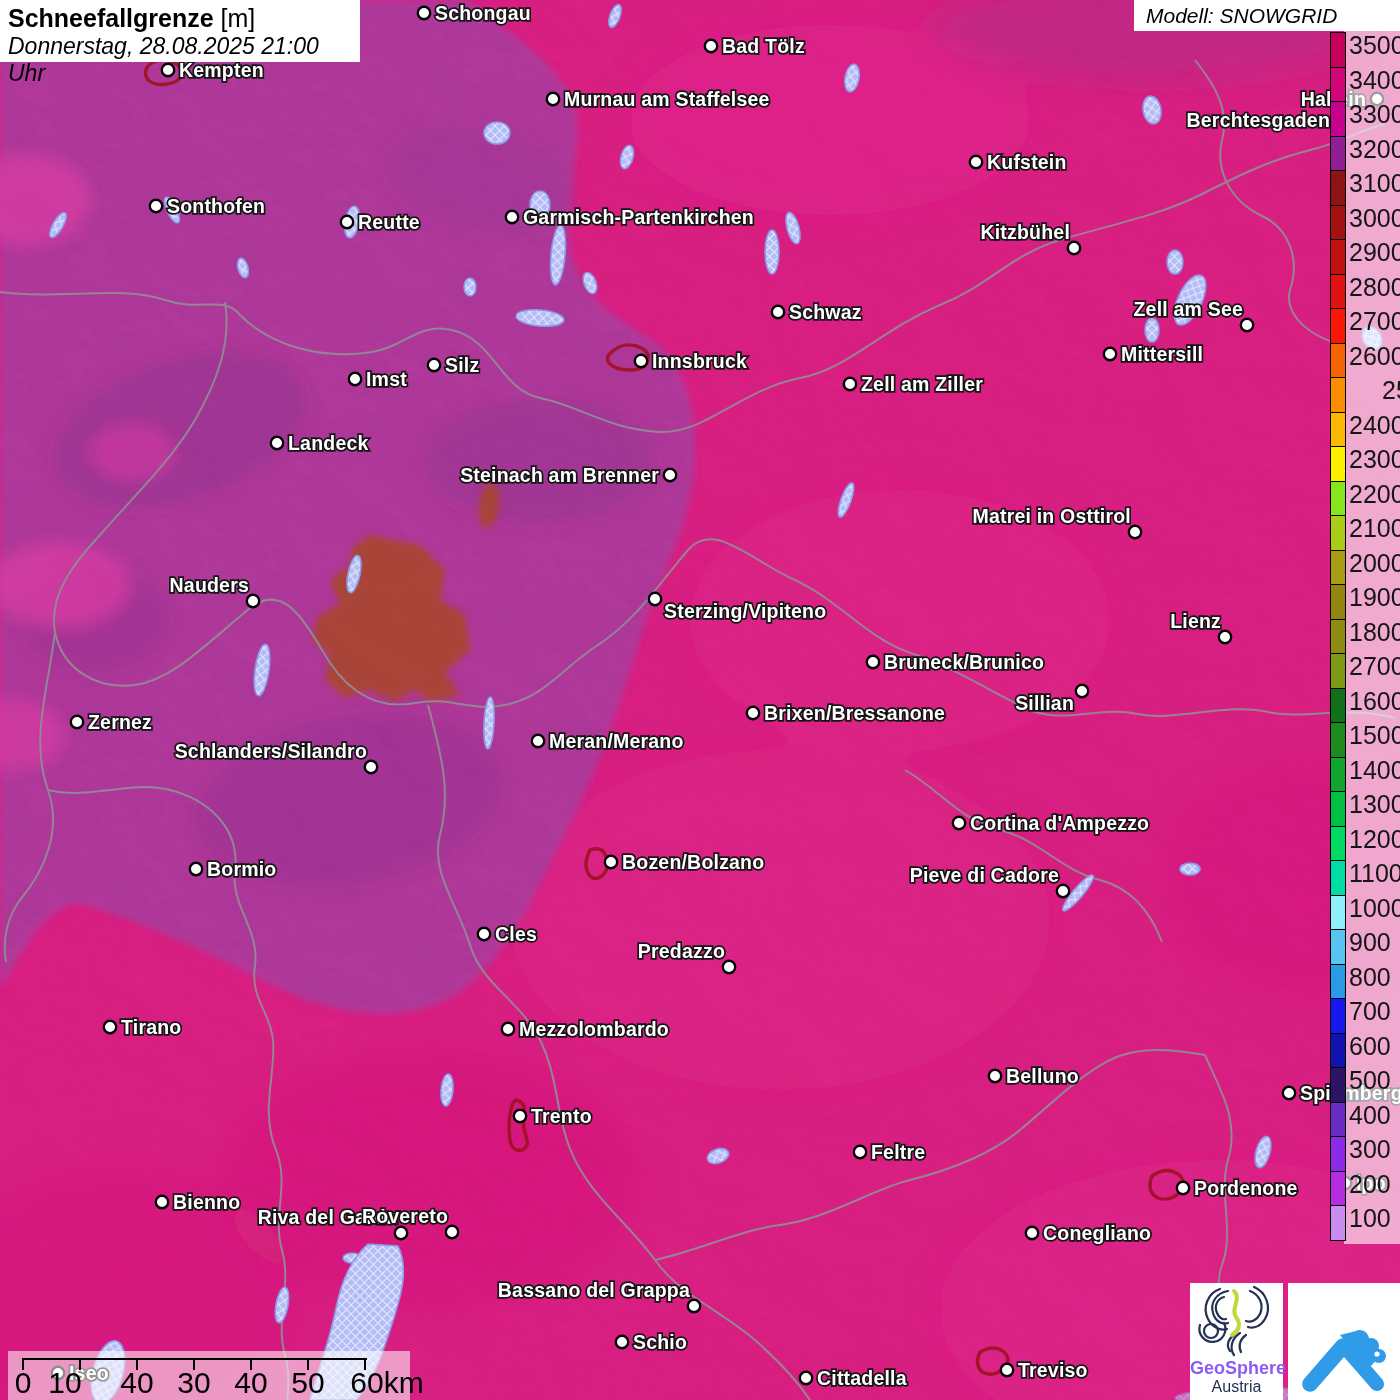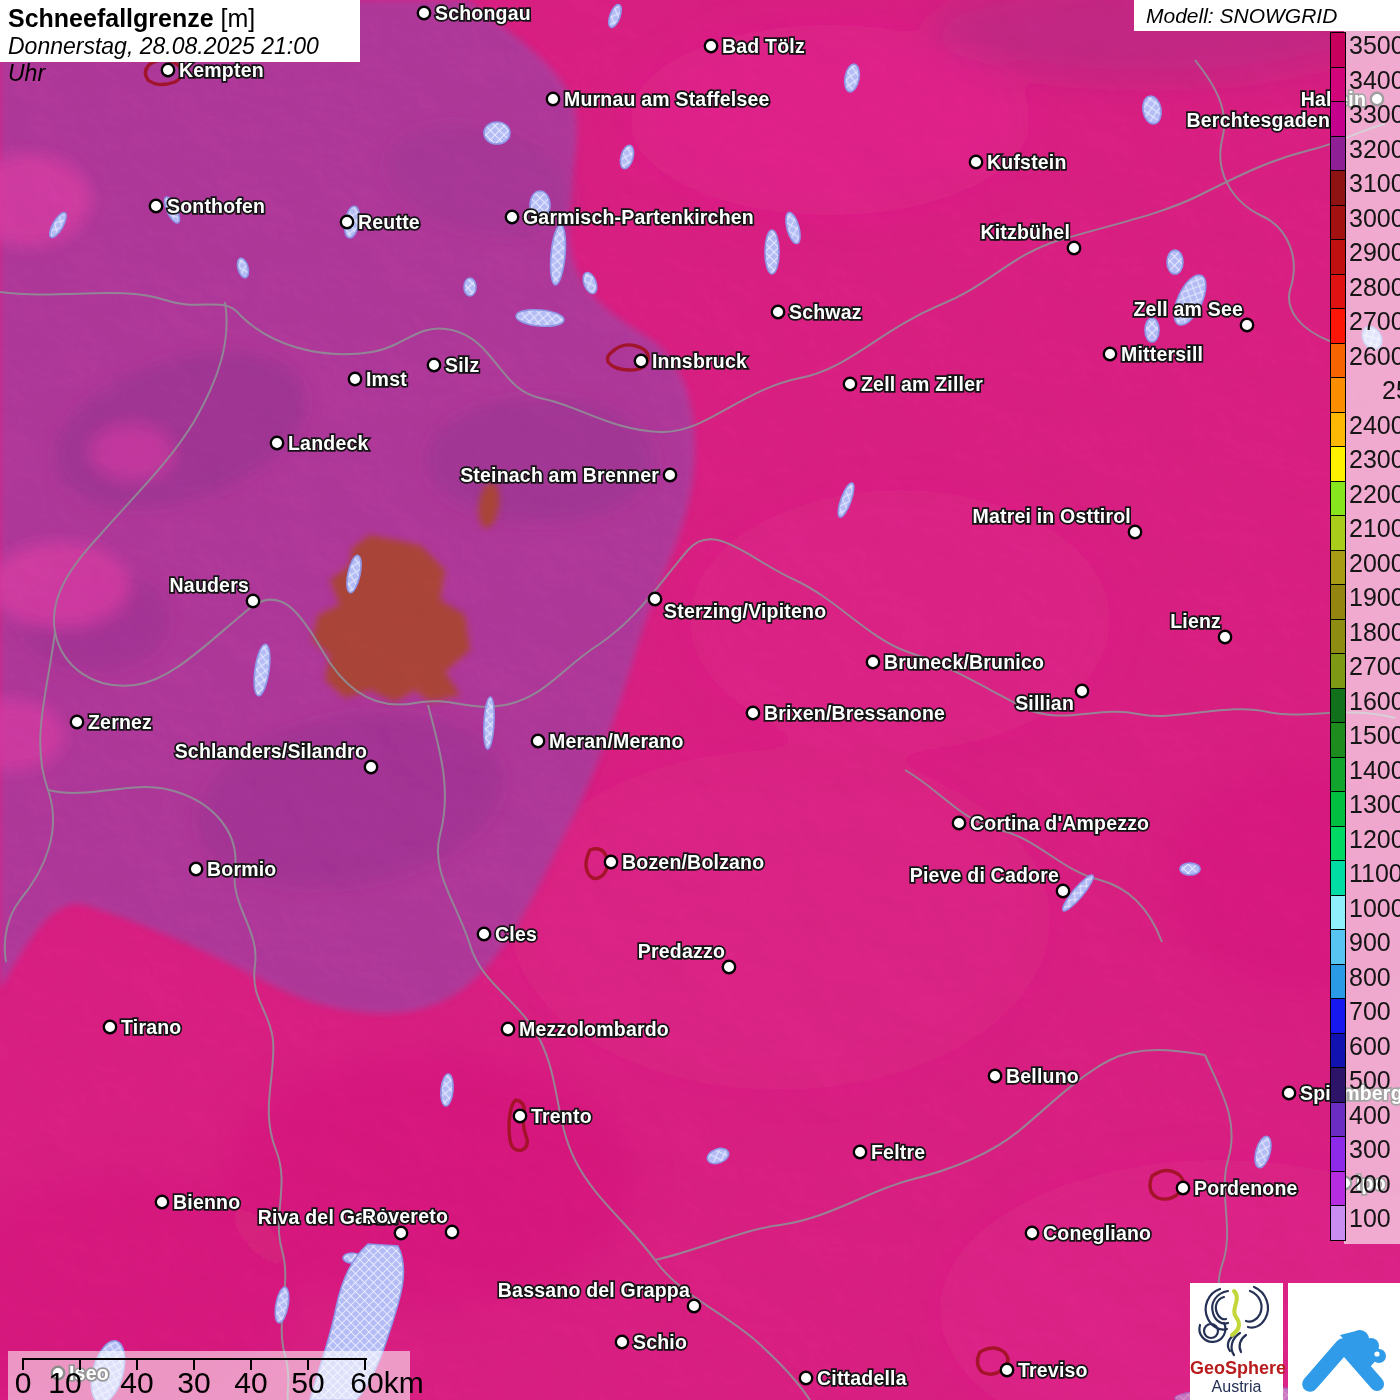--- a/index.html
+++ b/index.html
@@ -26,21 +26,21 @@
             font-size:25px;color:#151515;text-align:left;}
   
   #scalebar{position:absolute;left:8px;top:1351px;width:402px;height:49px;
             background:rgba(255,255,255,0.55);}
   #sb-line{position:absolute;left:15px;top:7px;width:344px;height:2px;background:#000;}
   .sb-tick{position:absolute;top:7px;width:2px;height:12px;background:#000;}
   .sb-num{position:absolute;top:16px;height:32px;line-height:32px;font-size:30px;color:#000;
           transform:translateX(-50%);white-space:nowrap;}
   
   #geosphere-box{left:1190px;top:1283px;width:93px;height:117px;text-align:center;}
-  #geosphere-name{font-size:18px;font-weight:bold;color:#b91c1c;line-height:19px;margin-top:-2px;}
+  #geosphere-name{font-size:18px;font-weight:bold;color:#8b5cf6;line-height:19px;margin-top:-2px;}
   #geosphere-country{font-size:16px;color:#253055;line-height:18px;}
   #partner-box{left:1288px;top:1283px;width:112px;height:117px;}
 </style>
 </head>
 <body>
 
 <div id="map-wrap">
 <svg width="1400" height="1400" viewBox="0 0 1400 1400">
   <defs>
     <filter id="relief" x="0" y="0" width="100%" height="100%">

